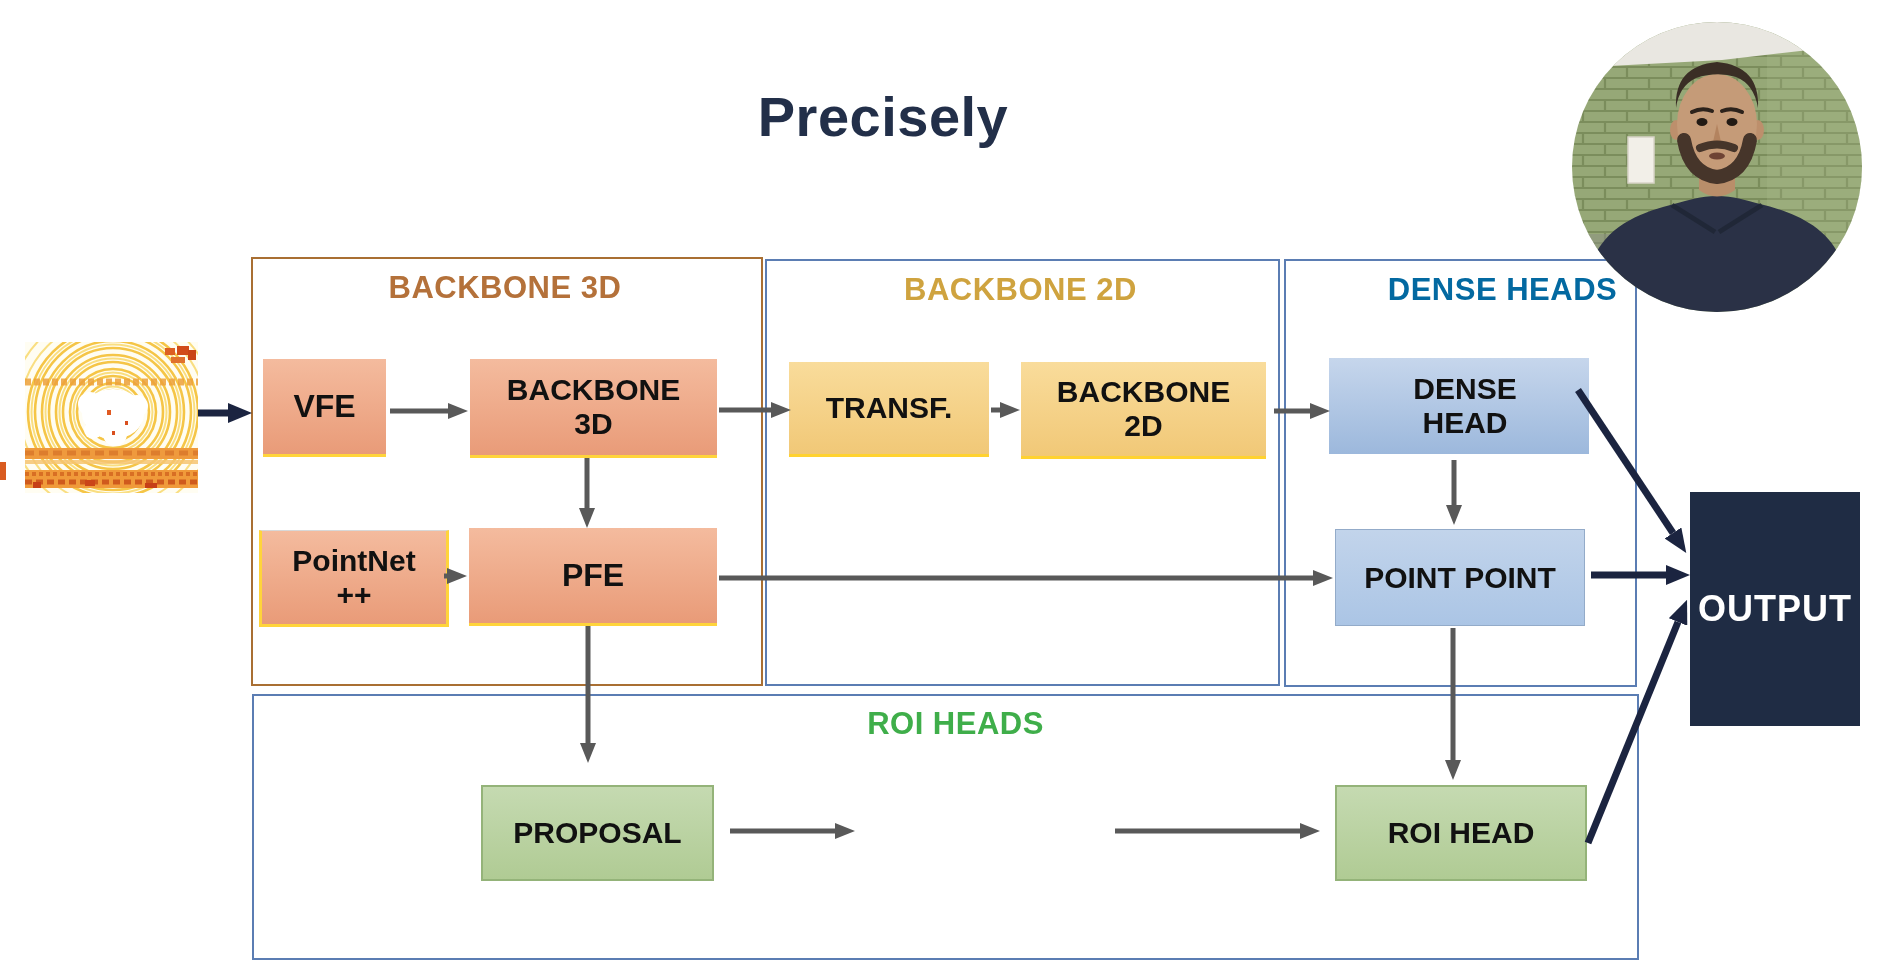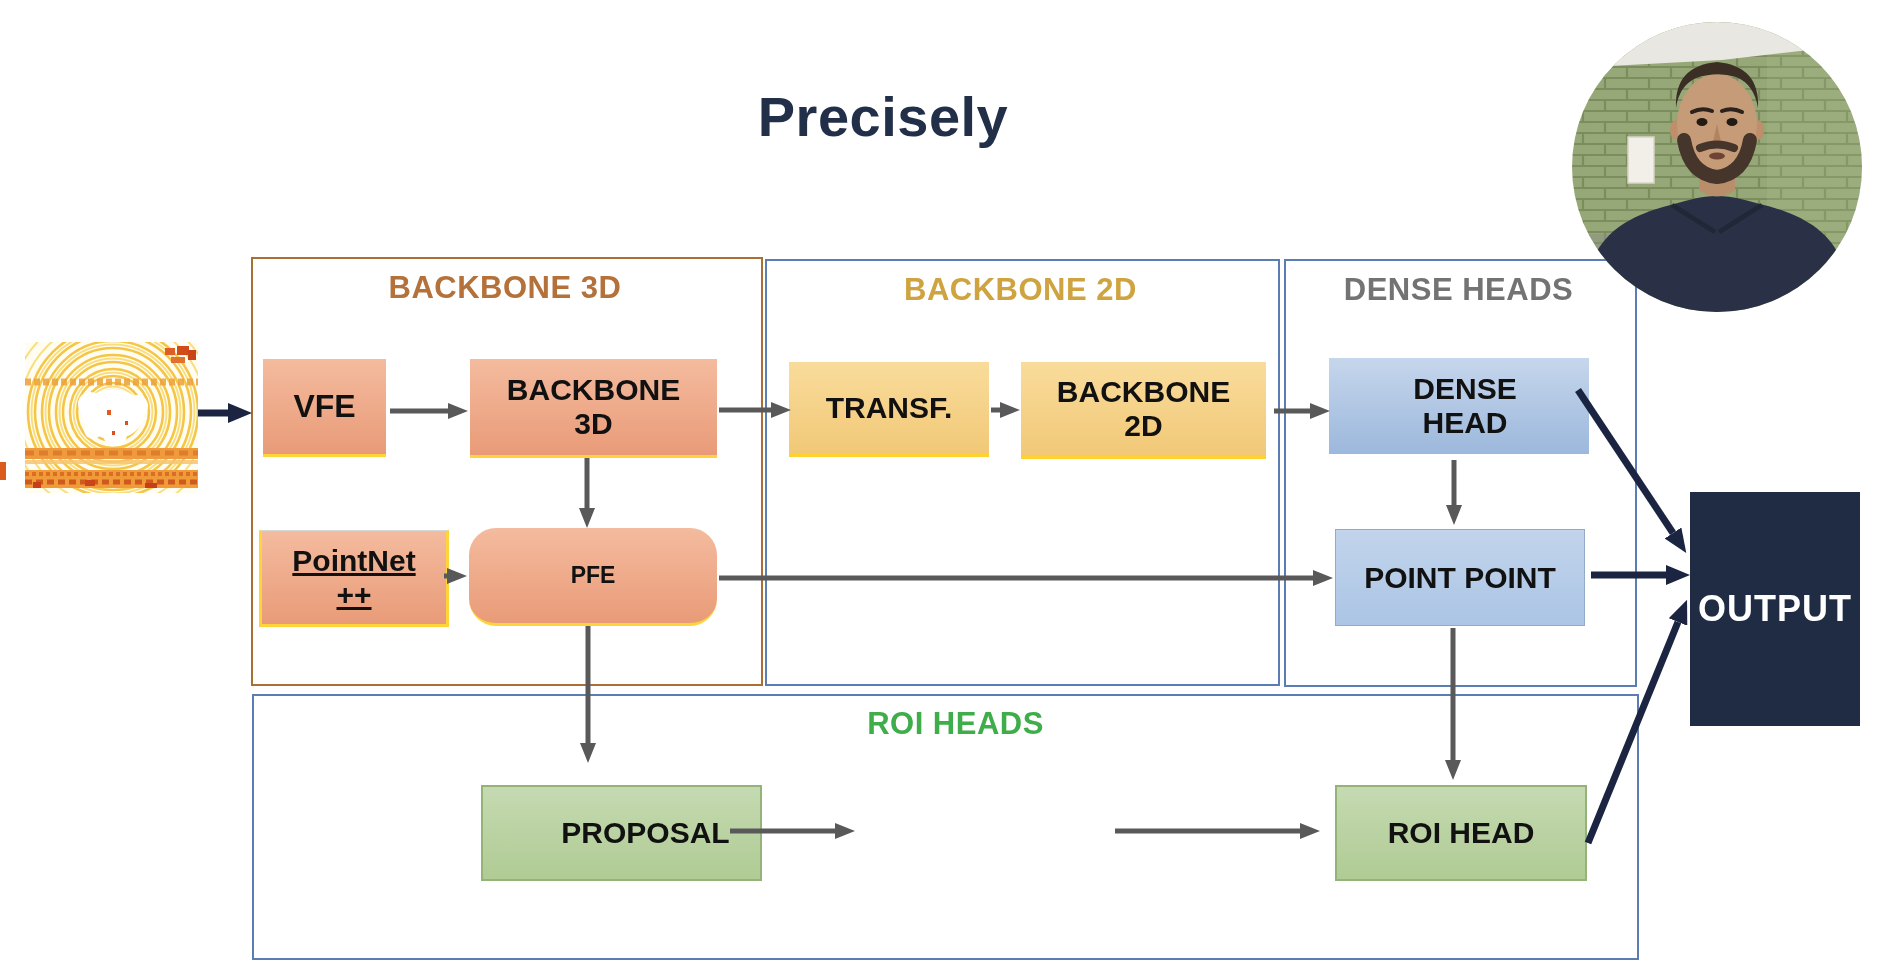--- a/index.html
+++ b/index.html
@@ -97,39 +97,39 @@
   </svg>
   <div class="speck"></div>
 
   <div class="group brown" style="left:251px;top:257px;width:508px;height:425px;"></div>
   <div class="group blue" style="left:765px;top:259px;width:511px;height:423px;"></div>
   <div class="group blue" style="left:1284px;top:259px;width:349px;height:424px;"></div>
   <div class="group blue" style="left:252px;top:694px;width:1383px;height:262px;"></div>
 
   <div class="glabel" style="left:251px;top:270px;width:508px;color:#b4713a;">BACKBONE 3D</div>
   <div class="glabel" style="left:765px;top:272px;width:511px;color:#cfa33f;">BACKBONE 2D</div>
-  <div class="glabel" style="left:1284px;top:272px;width:349px;color:#737373;">DENSE HEADS</div>
+  <div class="glabel" style="left:1284px;top:272px;width:349px;color:#0369a1;padding-left:44px;">DENSE HEADS</div>
   <div class="glabel" style="left:252px;top:706px;width:1383px;color:#3fae4a;margin-left:12px;">ROI HEADS</div>
 
   <div class="node salmon" style="left:263px;top:359px;width:123px;height:95px;font-size:32px;">VFE</div>
   <div class="node salmon" style="left:470px;top:359px;width:247px;height:96px;">BACKBONE
 3D</div>
-  <div class="node salmon yside" style="left:259px;top:530px;width:184px;height:93px;text-decoration:underline;">PointNet
+  <div class="node salmon yside" style="left:259px;top:530px;width:184px;height:93px;">PointNet
 ++</div>
-  <div class="node salmon" style="left:469px;top:528px;width:248px;height:95px;font-size:23px;border-radius:27px;">PFE</div>
+  <div class="node salmon" style="left:469px;top:528px;width:248px;height:95px;font-size:32px;">PFE</div>
 
   <div class="node yellow" style="left:789px;top:362px;width:200px;height:92px;">TRANSF.</div>
   <div class="node yellow" style="left:1021px;top:362px;width:245px;height:94px;">BACKBONE
 2D</div>
 
   <div class="node blue-box" style="left:1329px;top:358px;width:248px;height:96px;padding-left:12px;">DENSE
 HEAD</div>
   <div class="node blue-box flat" style="left:1335px;top:529px;width:248px;height:95px;">POINT POINT</div>
 
-  <div class="node green" style="left:481px;top:785px;width:229px;height:92px;padding-left:48px;">PROPOSAL</div>
+  <div class="node green" style="left:481px;top:785px;width:229px;height:92px;">PROPOSAL</div>
   <div class="node output" style="left:1690px;top:492px;width:170px;height:234px;">OUTPUT</div>
 
   <div class="node green" style="left:1335px;top:785px;width:248px;height:92px;">ROI HEAD</div>
 
   <svg class="arrows" viewBox="0 0 1888 966">
     <defs>
       <marker id="mg" markerUnits="userSpaceOnUse" markerWidth="20" markerHeight="16" refX="0" refY="8" orient="auto">
         <polygon points="0,0 20,8 0,16" fill="#595959"></polygon>
       </marker>
       <marker id="mn" markerUnits="userSpaceOnUse" markerWidth="24" markerHeight="20" refX="0" refY="10" orient="auto">

